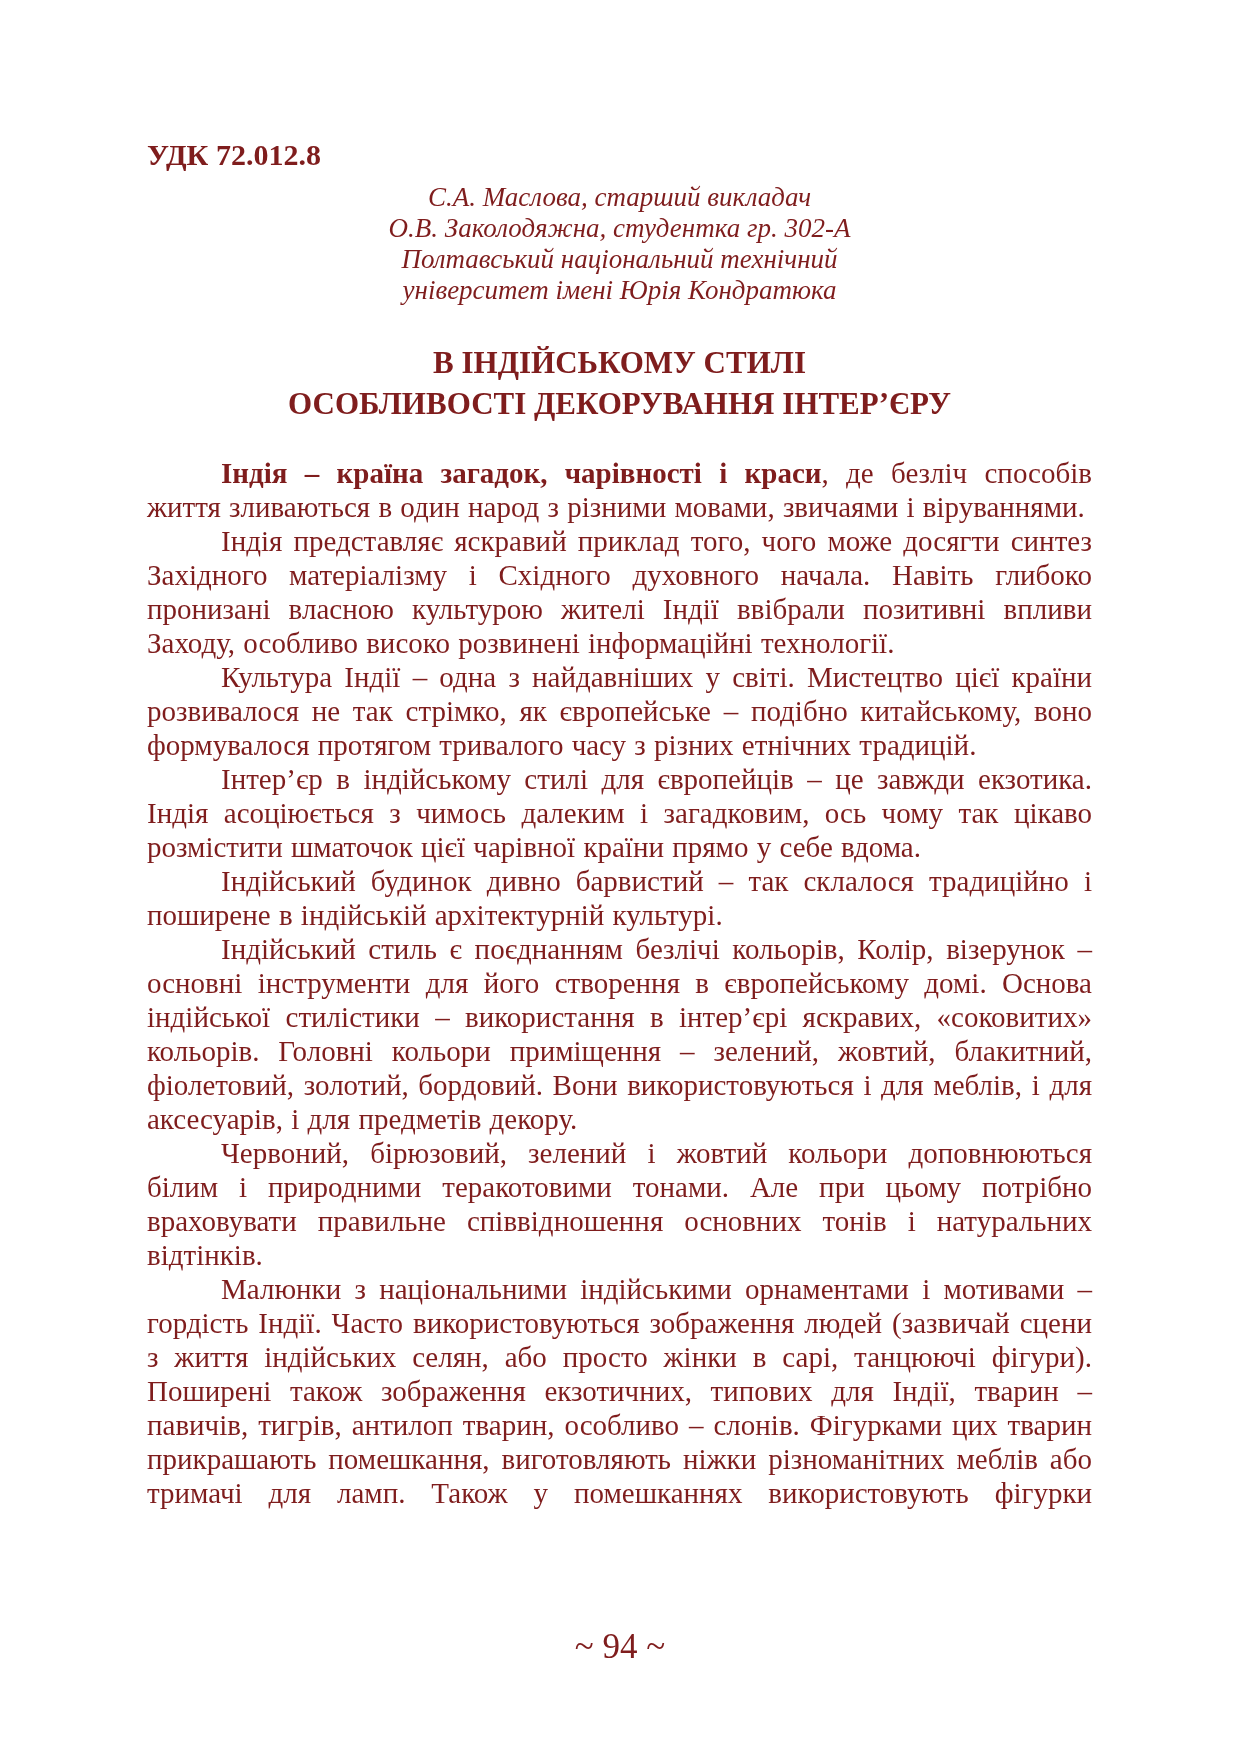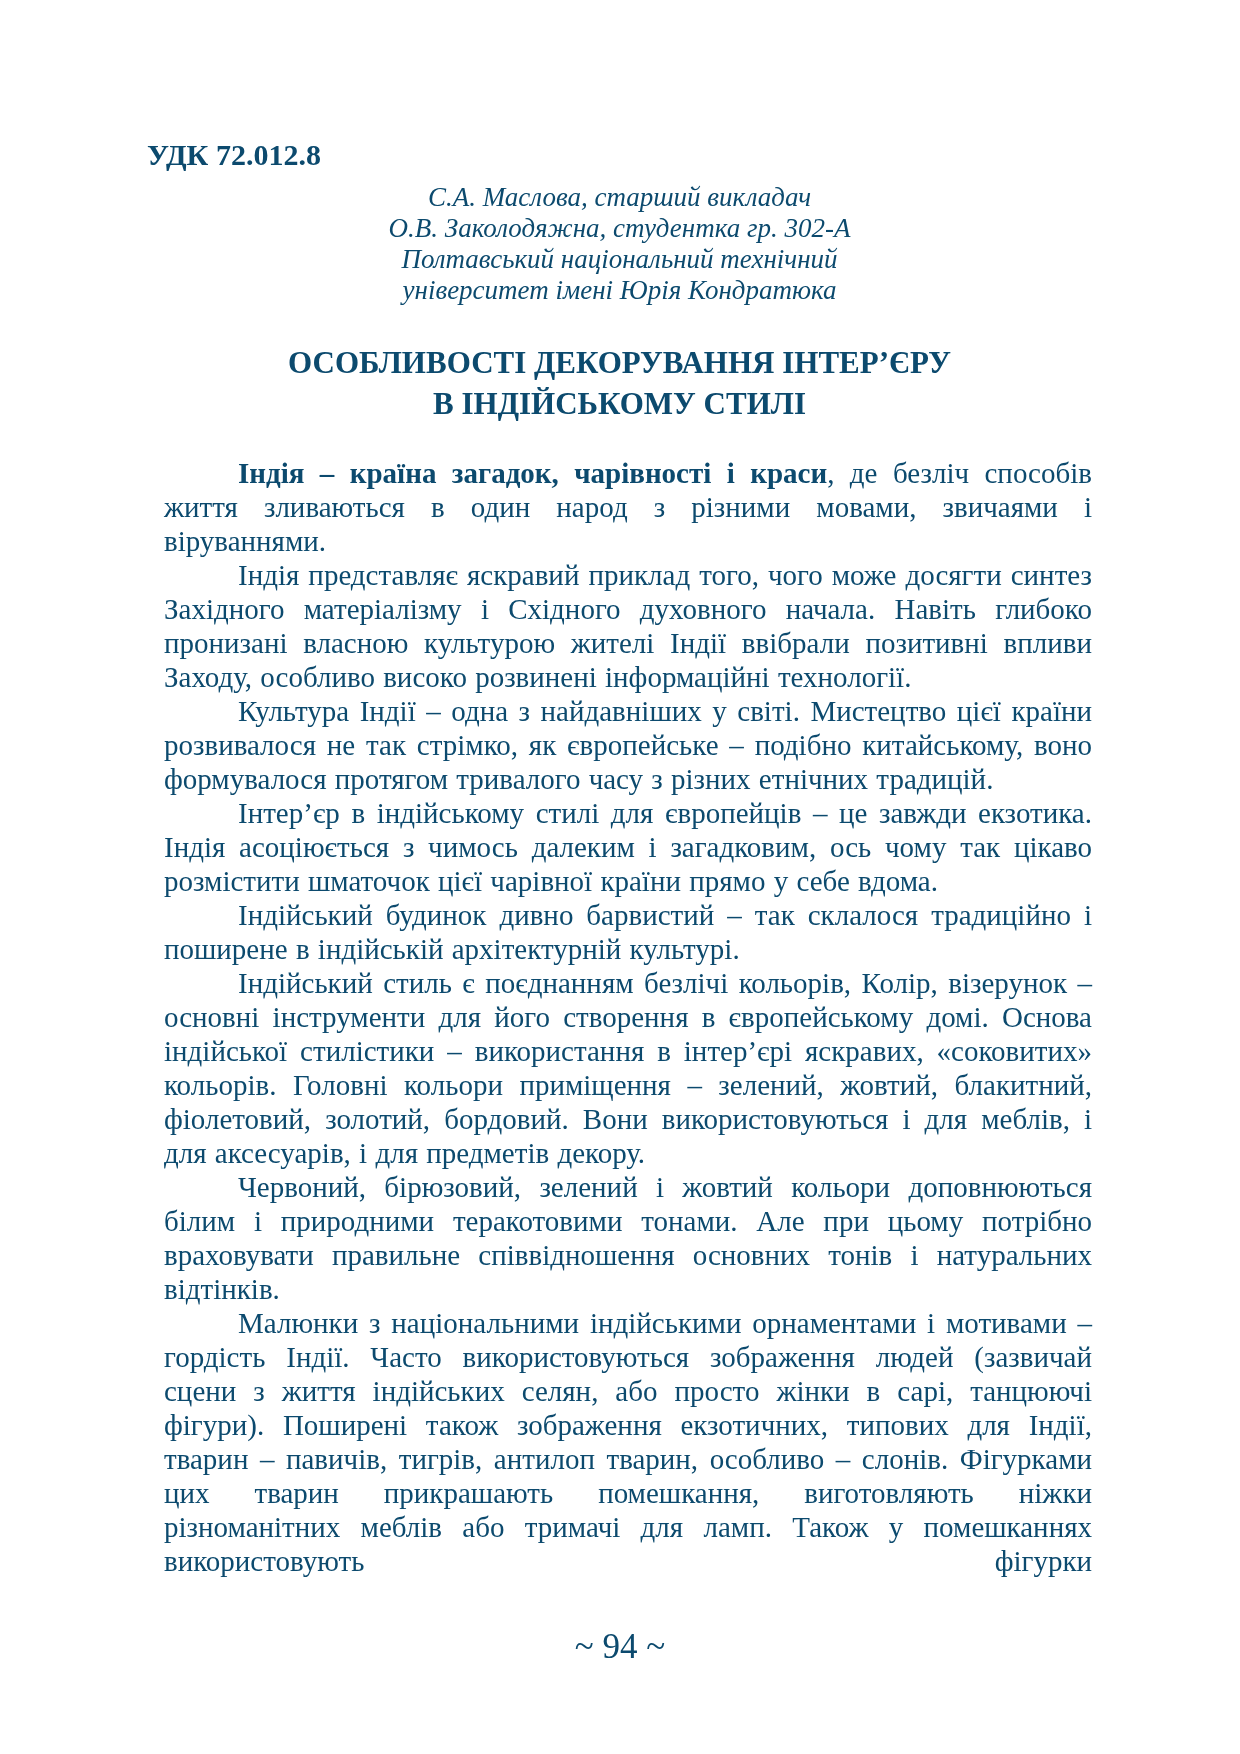--- a/index.html
+++ b/index.html
@@ -5,21 +5,21 @@
   html, body {
     margin: 0;
     padding: 0;
     background: #ffffff;
   }
   .page {
     position: relative;
     width: 1240px;
     height: 1754px;
     background: #ffffff;
-    color: #0c4a6e;
+    color: #7f1d1d;
     font-family: "Liberation Serif", serif;
     box-sizing: border-box;
     padding: 140px 148px 0 147px;
     overflow: hidden;
   }
   .udc {
     font-weight: bold;
     font-size: 30px;
     line-height: 30px;
     margin: 0 0 12px 0;
@@ -36,21 +36,20 @@
   }
   .article-title {
     margin-top: 36px;
     text-align: center;
     font-weight: bold;
     font-size: 31px;
     line-height: 41px;
   }
   .body-text {
     margin-top: 32px;
-    margin-left: 17px;
   }
   .body-text p {
     margin: 0;
     font-size: 29px;
     line-height: 34px;
     text-align: justify;
     text-indent: 74px;
     word-spacing: 1px;
   }
   .body-text p.continued {
@@ -74,22 +73,22 @@
   <div class="udc">УДК 72.012.8</div>
 
   <div class="authors">
     <div>С.А. Маслова, старший викладач</div>
     <div>О.В. Заколодяжна, студентка гр. 302-А</div>
     <div>Полтавський національний технічний</div>
     <div>університет імені Юрія Кондратюка</div>
   </div>
 
   <div class="article-title">
+    <div>В ІНДІЙСЬКОМУ СТИЛІ</div>
     <div>ОСОБЛИВОСТІ ДЕКОРУВАННЯ ІНТЕР’ЄРУ</div>
-    <div>В ІНДІЙСЬКОМУ СТИЛІ</div>
   </div>
 
   <div class="body-text">
     <p><b>Індія – країна загадок, чарівності і краси</b><span>, де безліч способів життя зливаються в один народ з різними мовами, звичаями і віруваннями.</span></p>
     <p>Індія представляє яскравий приклад того, чого може досягти синтез Західного матеріалізму і Східного духовного начала. Навіть глибоко пронизані власною культурою жителі Індії ввібрали позитивні впливи Заходу, особливо високо розвинені інформаційні технології.</p>
     <p>Культура Індії – одна з найдавніших у світі. Мистецтво цієї країни розвивалося не так стрімко, як європейське – подібно китайському, воно формувалося протягом тривалого часу з різних етнічних традицій.</p>
     <p>Інтер’єр в індійському стилі для європейців – це завжди екзотика. Індія асоціюється з чимось далеким і загадковим, ось чому так цікаво розмістити шматочок цієї чарівної країни прямо у себе вдома.</p>
     <p>Індійський будинок дивно барвистий – так склалося традиційно і поширене в індійській архітектурній культурі.</p>
     <p>Індійський стиль є поєднанням безлічі кольорів, Колір, візерунок – основні інструменти для його створення в європейському домі. Основа індійської стилістики – використання в інтер’єрі яскравих, «соковитих» кольорів. Головні кольори приміщення – зелений, жовтий, блакитний, фіолетовий, золотий, бордовий. Вони використовуються і для меблів, і для аксесуарів, і для предметів декору.</p>
     <p>Червоний, бірюзовий, зелений і жовтий кольори доповнюються білим і природними теракотовими тонами. Але при цьому потрібно враховувати правильне співвідношення основних тонів і натуральних відтінків.</p>

